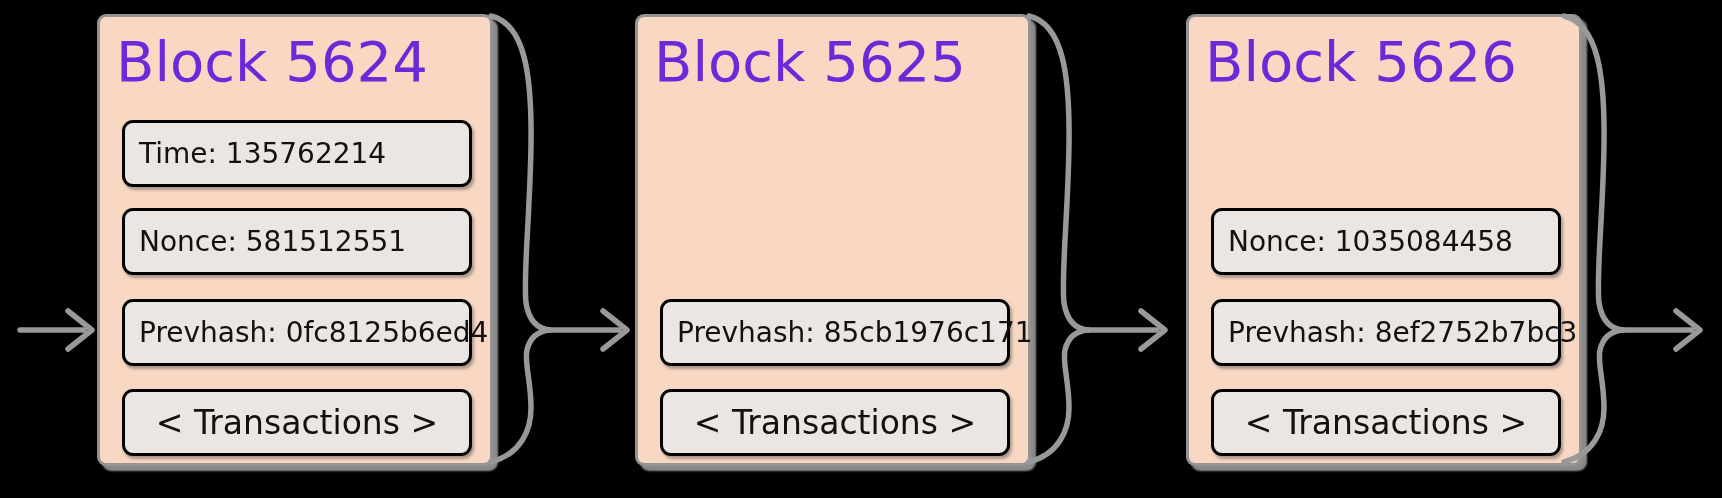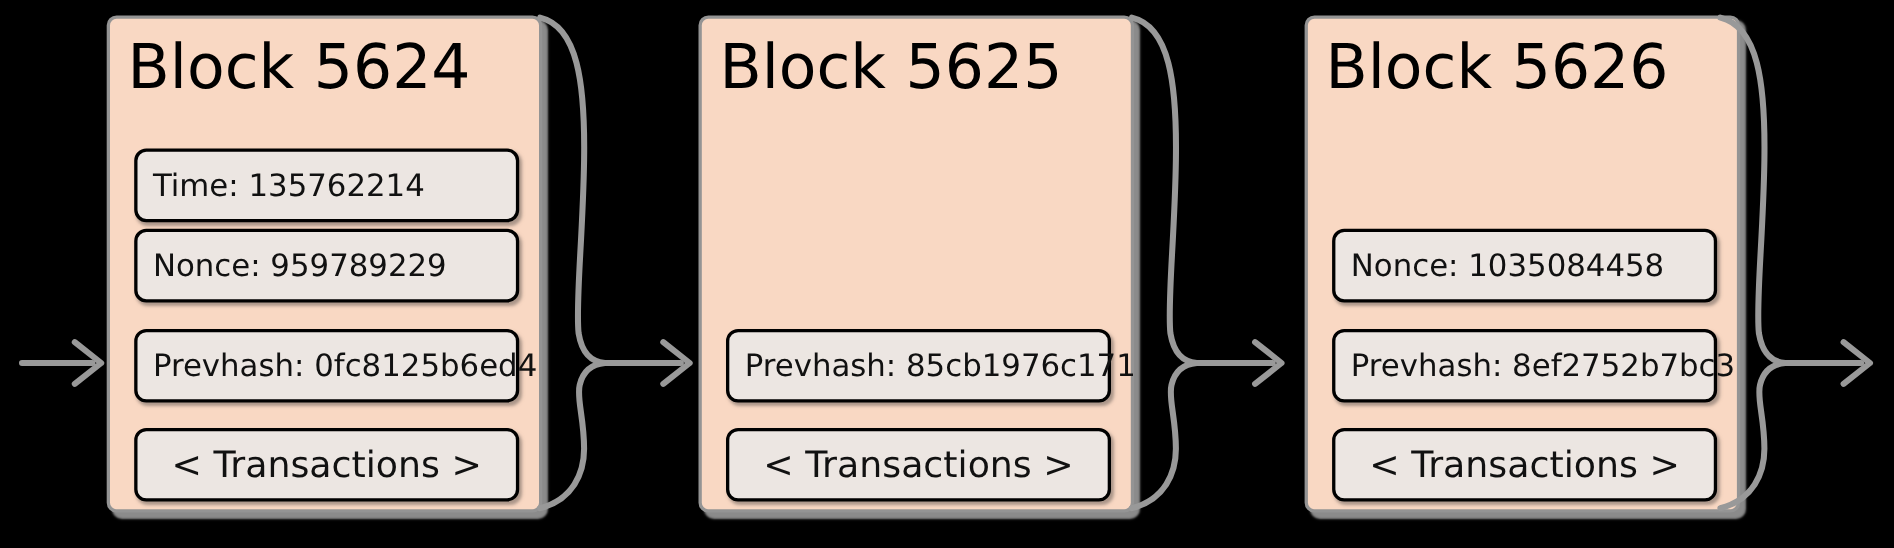--- a/index.html
+++ b/index.html
@@ -17,36 +17,36 @@
     border-radius:9px;
     box-shadow:5px 5px 2px #8b8b8b;
     box-sizing:border-box;
   }
   .block.b0{left:97px;}
   .block.b1{left:635px;}
   .block.b2{left:1170px;margin-left:16px;}
   .block-title{
     position:absolute;top:14px;left:16px;
     font-size:56px;line-height:1.1;
-    color:#000000;
+    color:#6d28d9;
     white-space:nowrap;
   }
   .field{
     position:absolute;left:22px;width:350px;height:67px;
     background:#ece6e2;
     border:3px solid #000;
     border-radius:11px;
     box-sizing:border-box;
     display:flex;align-items:center;
     padding:0 14px;
     font-size:28px;color:#111;
     white-space:nowrap;
     box-shadow:2px 3px 3px rgba(105,95,90,0.55);
   }
-  .f-time{top:118px;text-align:center;}
+  .f-time{top:103px;text-align:center;}
   .f-nonce{top:191px;}
   .f-prevhash{top:282px;}
   .f-trans{
     top:372px;justify-content:center;
     font-size:33px;padding:0;
   }
   #connector-layer{
     position:absolute;left:0;top:0;width:1722px;height:498px;
     pointer-events:none;
   }
@@ -56,21 +56,21 @@
   }
 </style>
 </head>
 <body>
 
 <div id="canvas">
 
   <div class="block b0">
     <div class="block-title">Block 5624</div>
     <div class="field f-time">Time: 135762214</div>
-    <div class="field f-nonce">Nonce: 959789229</div>
+    <div class="field f-nonce">Nonce: 581512551</div>
     <div class="field f-prevhash">Prevhash: 0fc8125b6ed4</div>
     <div class="field f-trans">&lt; Transactions &gt;</div>
   </div>
 
   <div class="block b1">
     <div class="block-title">Block 5625</div>
     <div class="field f-prevhash">Prevhash: 85cb1976c171</div>
     <div class="field f-trans">&lt; Transactions &gt;</div>
   </div>
 

